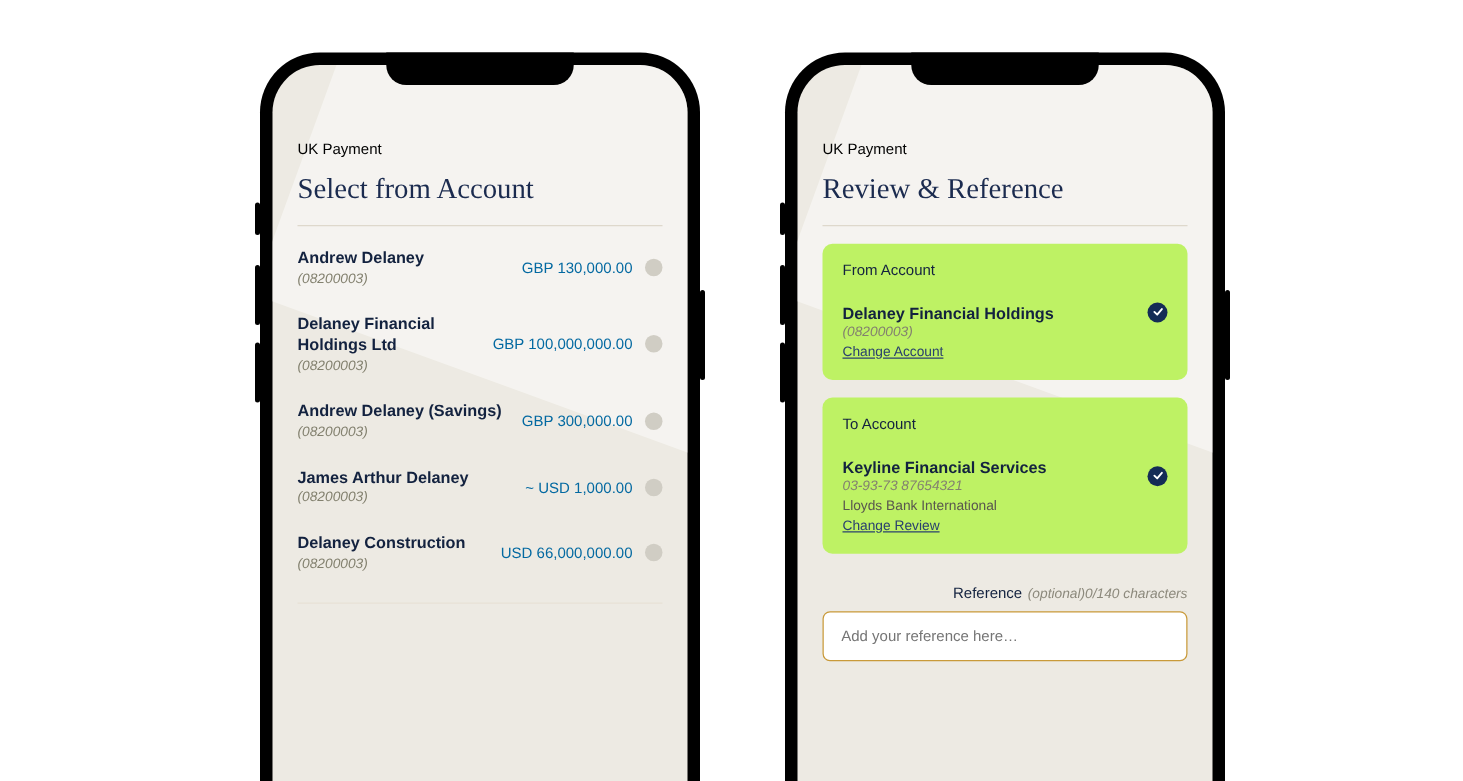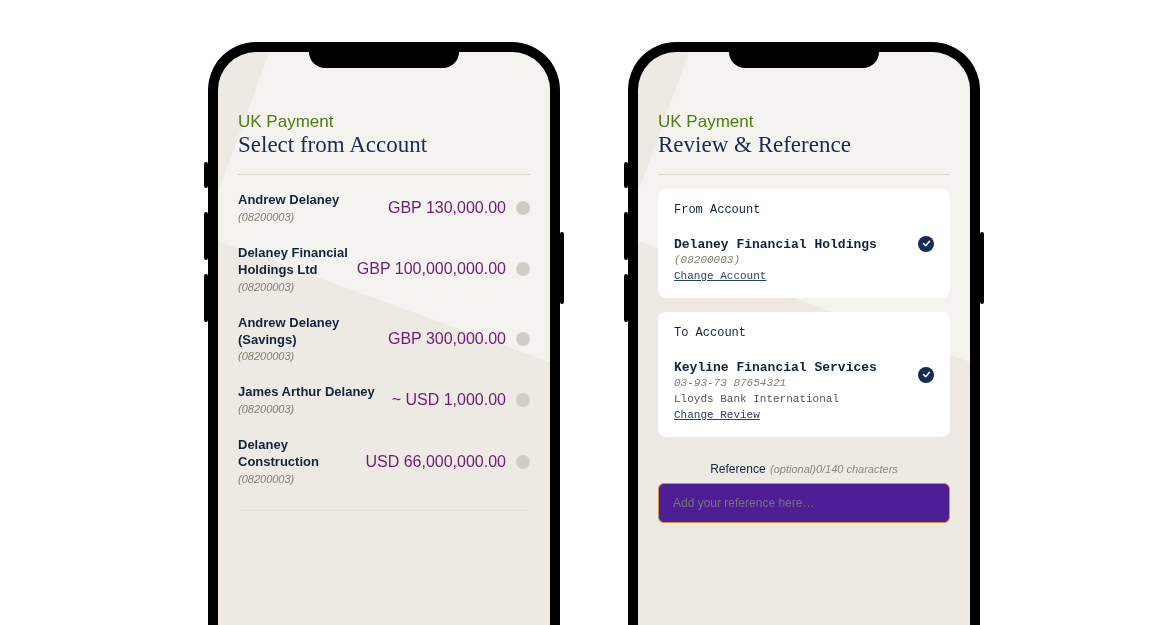--- a/index.html
+++ b/index.html
@@ -55,56 +55,55 @@
       border-bottom-right-radius:16px;
       z-index:10;
     }
     .content {
       flex:1;
       padding:60px 20px 0 20px;
       overflow:hidden;
       position:relative;
       z-index:2;
     }
-    .eyebrow { font-size:17px; color:#4d7c0f; }
+    .eyebrow { font-size:12px; color:#000000; }
     .title {
       font-family:Georgia,"Times New Roman",serif;
       font-size:23px;
       color:#1b2b4f;
-      margin-top:0;
+      margin-top:12px;
       margin-bottom:16px;
       font-weight:400;
     }
     .hr { height:1px; background:#ded8cc; margin-bottom:4px; }
     .acct-list { margin-top:6px; }
     .acct-row {
       display:flex;
       align-items:center;
       padding:11px 0;
       position:relative;
       cursor:pointer;
     }
     .acct-info { flex:1; }
     .acct-name { font-size:13px; font-weight:600; color:#13223f; line-height:1.3; }
     .acct-num { font-size:11px; font-style:italic; color:#83816f; margin-top:2px; }
-    .acct-balance { font-size:16px; color:#701a75; margin-right:10px; padding-top:1px; }
+    .acct-balance { font-size:12px; color:#0369a1; margin-right:10px; padding-top:1px; }
     .radio {
       width:14px; height:14px;
       background:#d0cdc4;
       border-radius:50%;
       margin-top:1px;
     }
     .list-hr { height:1px; background:#e7e1d6; margin-top:14px; }
     .card {
-      background:#ffffff;
+      background:#bef264;
       border-radius:8px;
       padding:14px 16px;
       margin-top:14px;
       position:relative;
-      font-family:Liberation Mono, monospace;
     }
     .card-label { font-size:12px; color:#13223f; }
     .card-name { font-size:13px; font-weight:600; color:#13223f; margin-top:20px; }
     .card-sub { font-size:11px; font-style:italic; color:#83816f; margin-top:2px; }
     .card-sub2 { font-size:11px; color:#59574e; margin-top:4px; }
     .change-link {
       font-size:11px;
       color:#2a416e;
       text-decoration:underline;
       margin-top:0;
@@ -118,36 +117,36 @@
       width:16px; height:16px;
       background:#142c56;
       border-radius:50%;
       display:flex;
       align-items:center;
       justify-content:center;
     }
     .check-badge svg { width:9px; height:9px; }
     .ref-row {
       display:flex;
-      justify-content:center;
+      justify-content:flex-end;
       align-items:baseline;
       margin-top:22px;
     }
     .ref-label { font-size:12px; color:#13223f; }
     .ref-opt { font-size:11px; font-style:italic; color:#8c897c; }
     .ref-count { font-size:11px; font-style:italic; color:#8c897c; }
     .ref-input {
       width:100%;
       margin-top:6px;
       padding:12px 14px;
       border:1px solid #c99a3a;
       border-radius:6px;
       font-size:12px;
       color:#8d8b7e;
-      background:#4c1d95;
+      background:#ffffff;
       outline:none;
     }
   </style>
 </head>
 <body>
 
 <div class="phone left">
   <div class="side-btn b1"></div>
     <div class="side-btn b2"></div>
     <div class="side-btn b3"></div>

